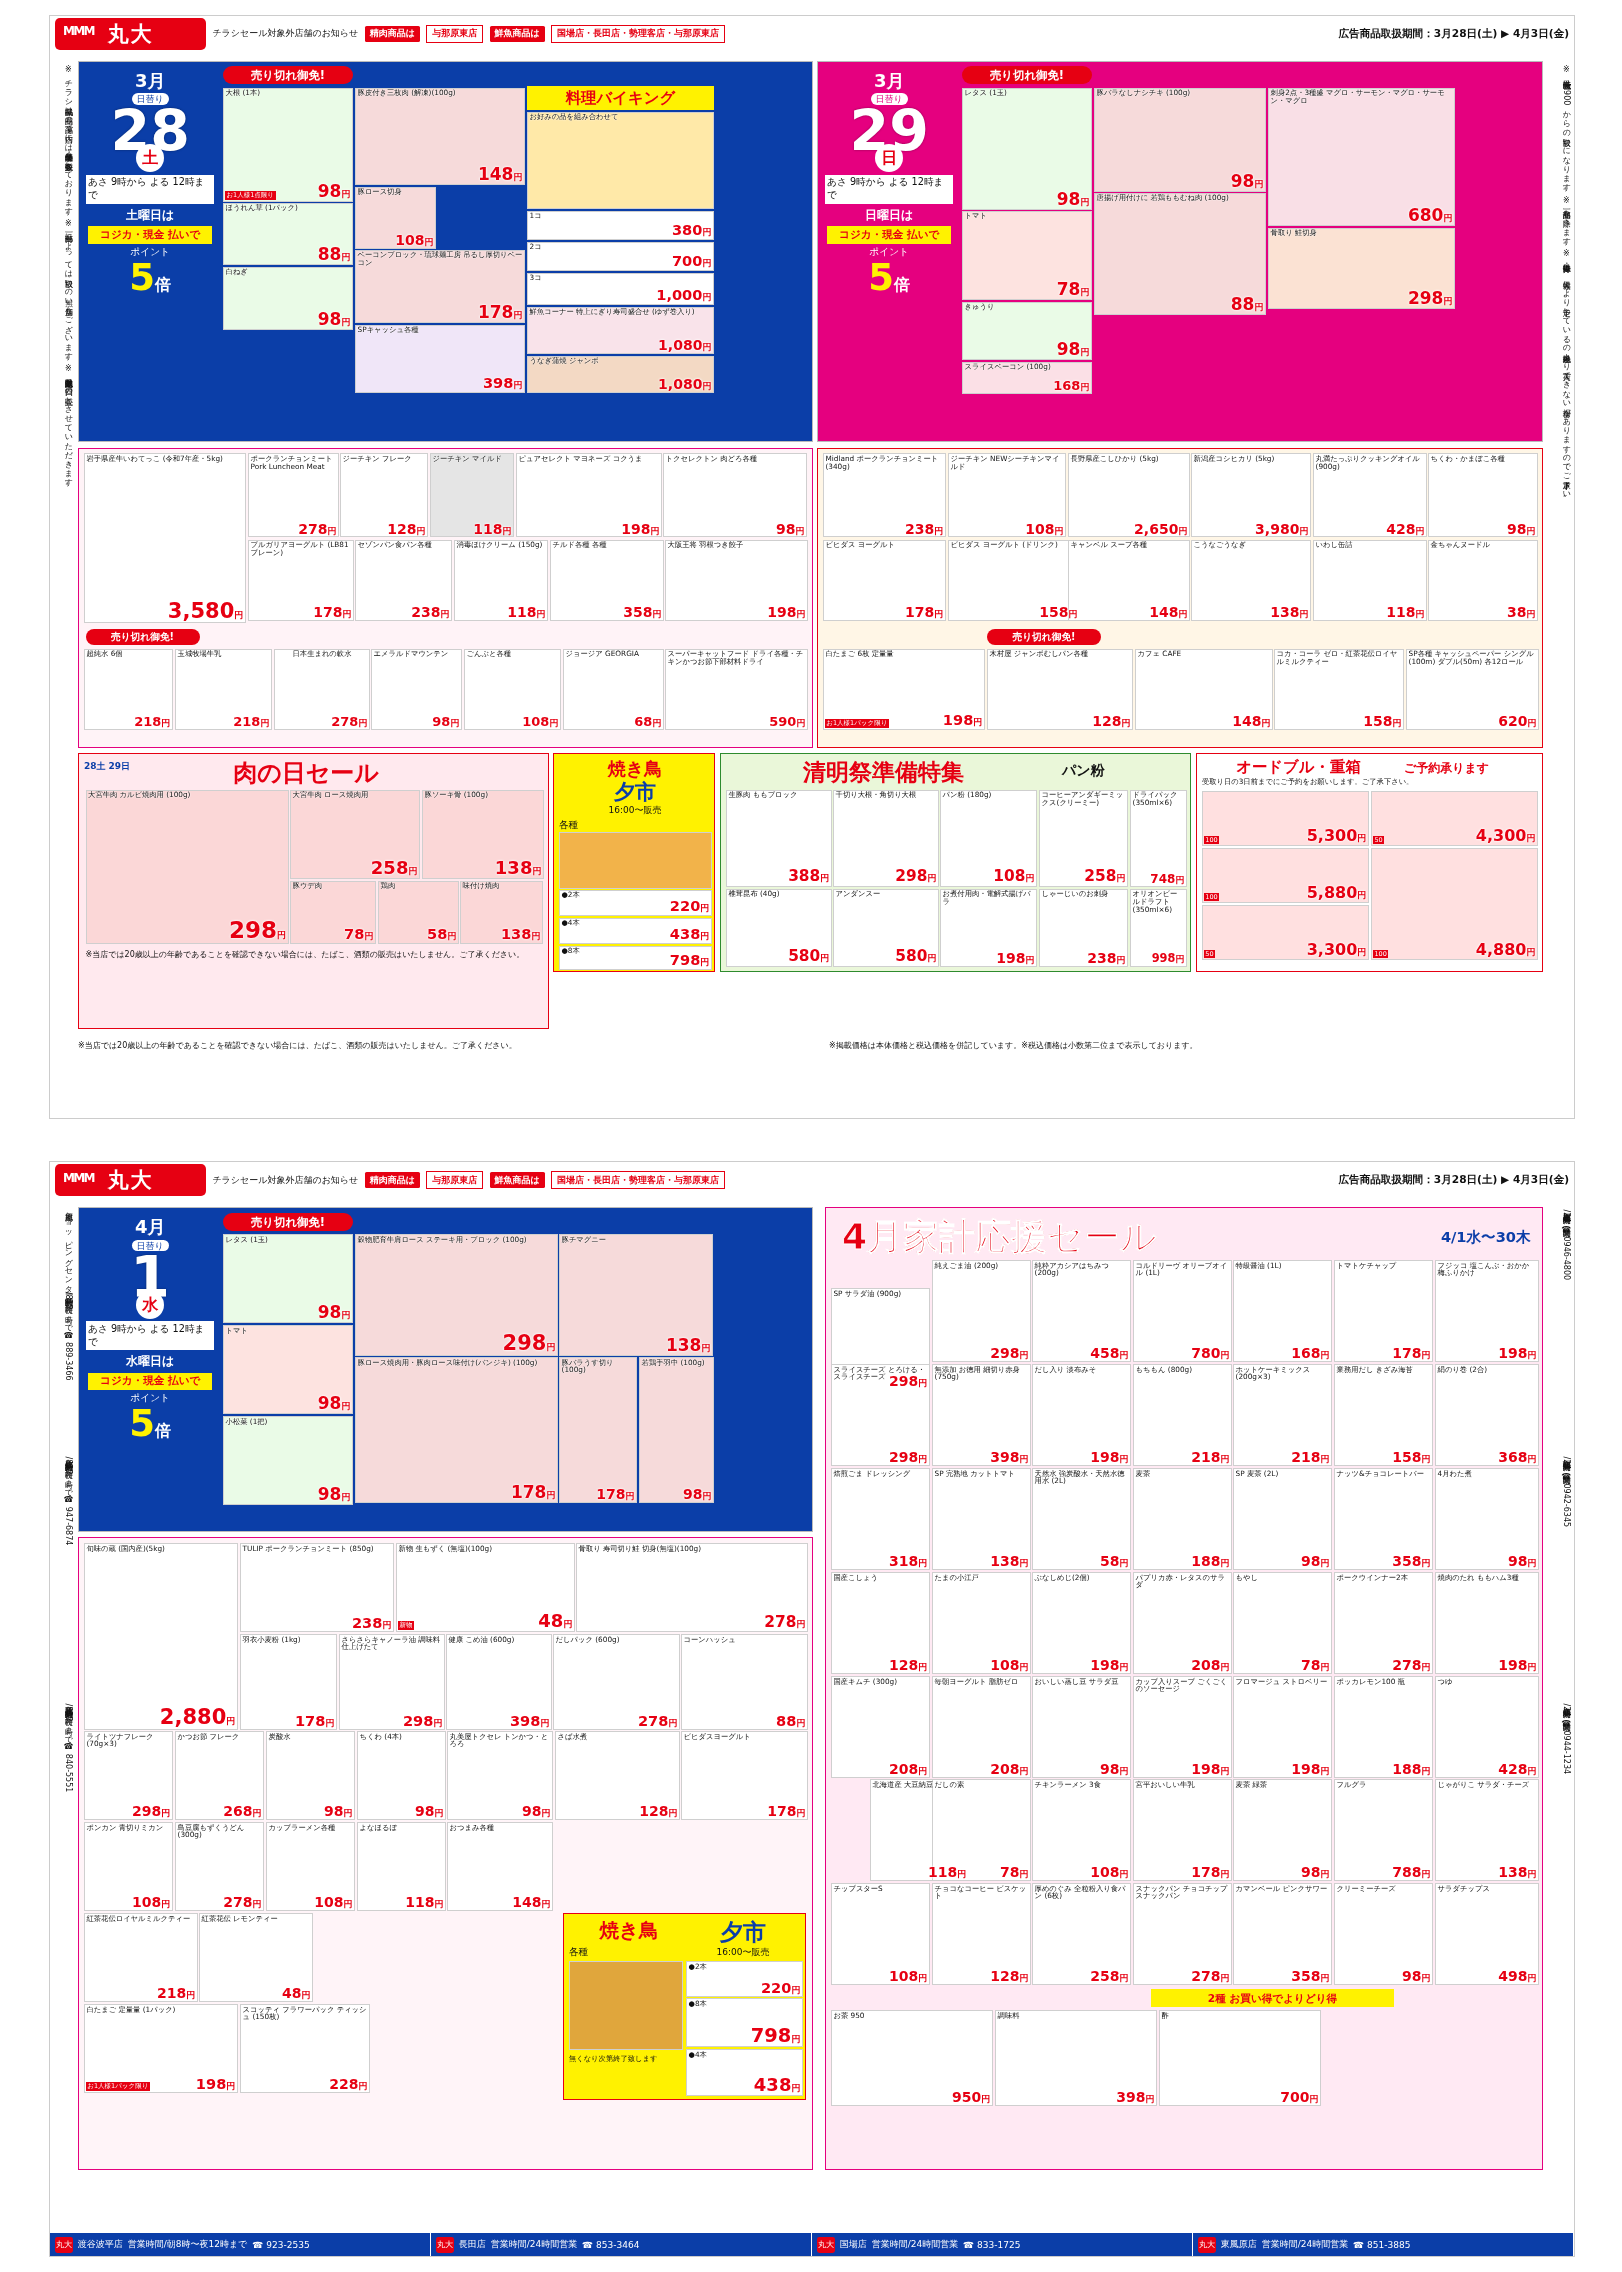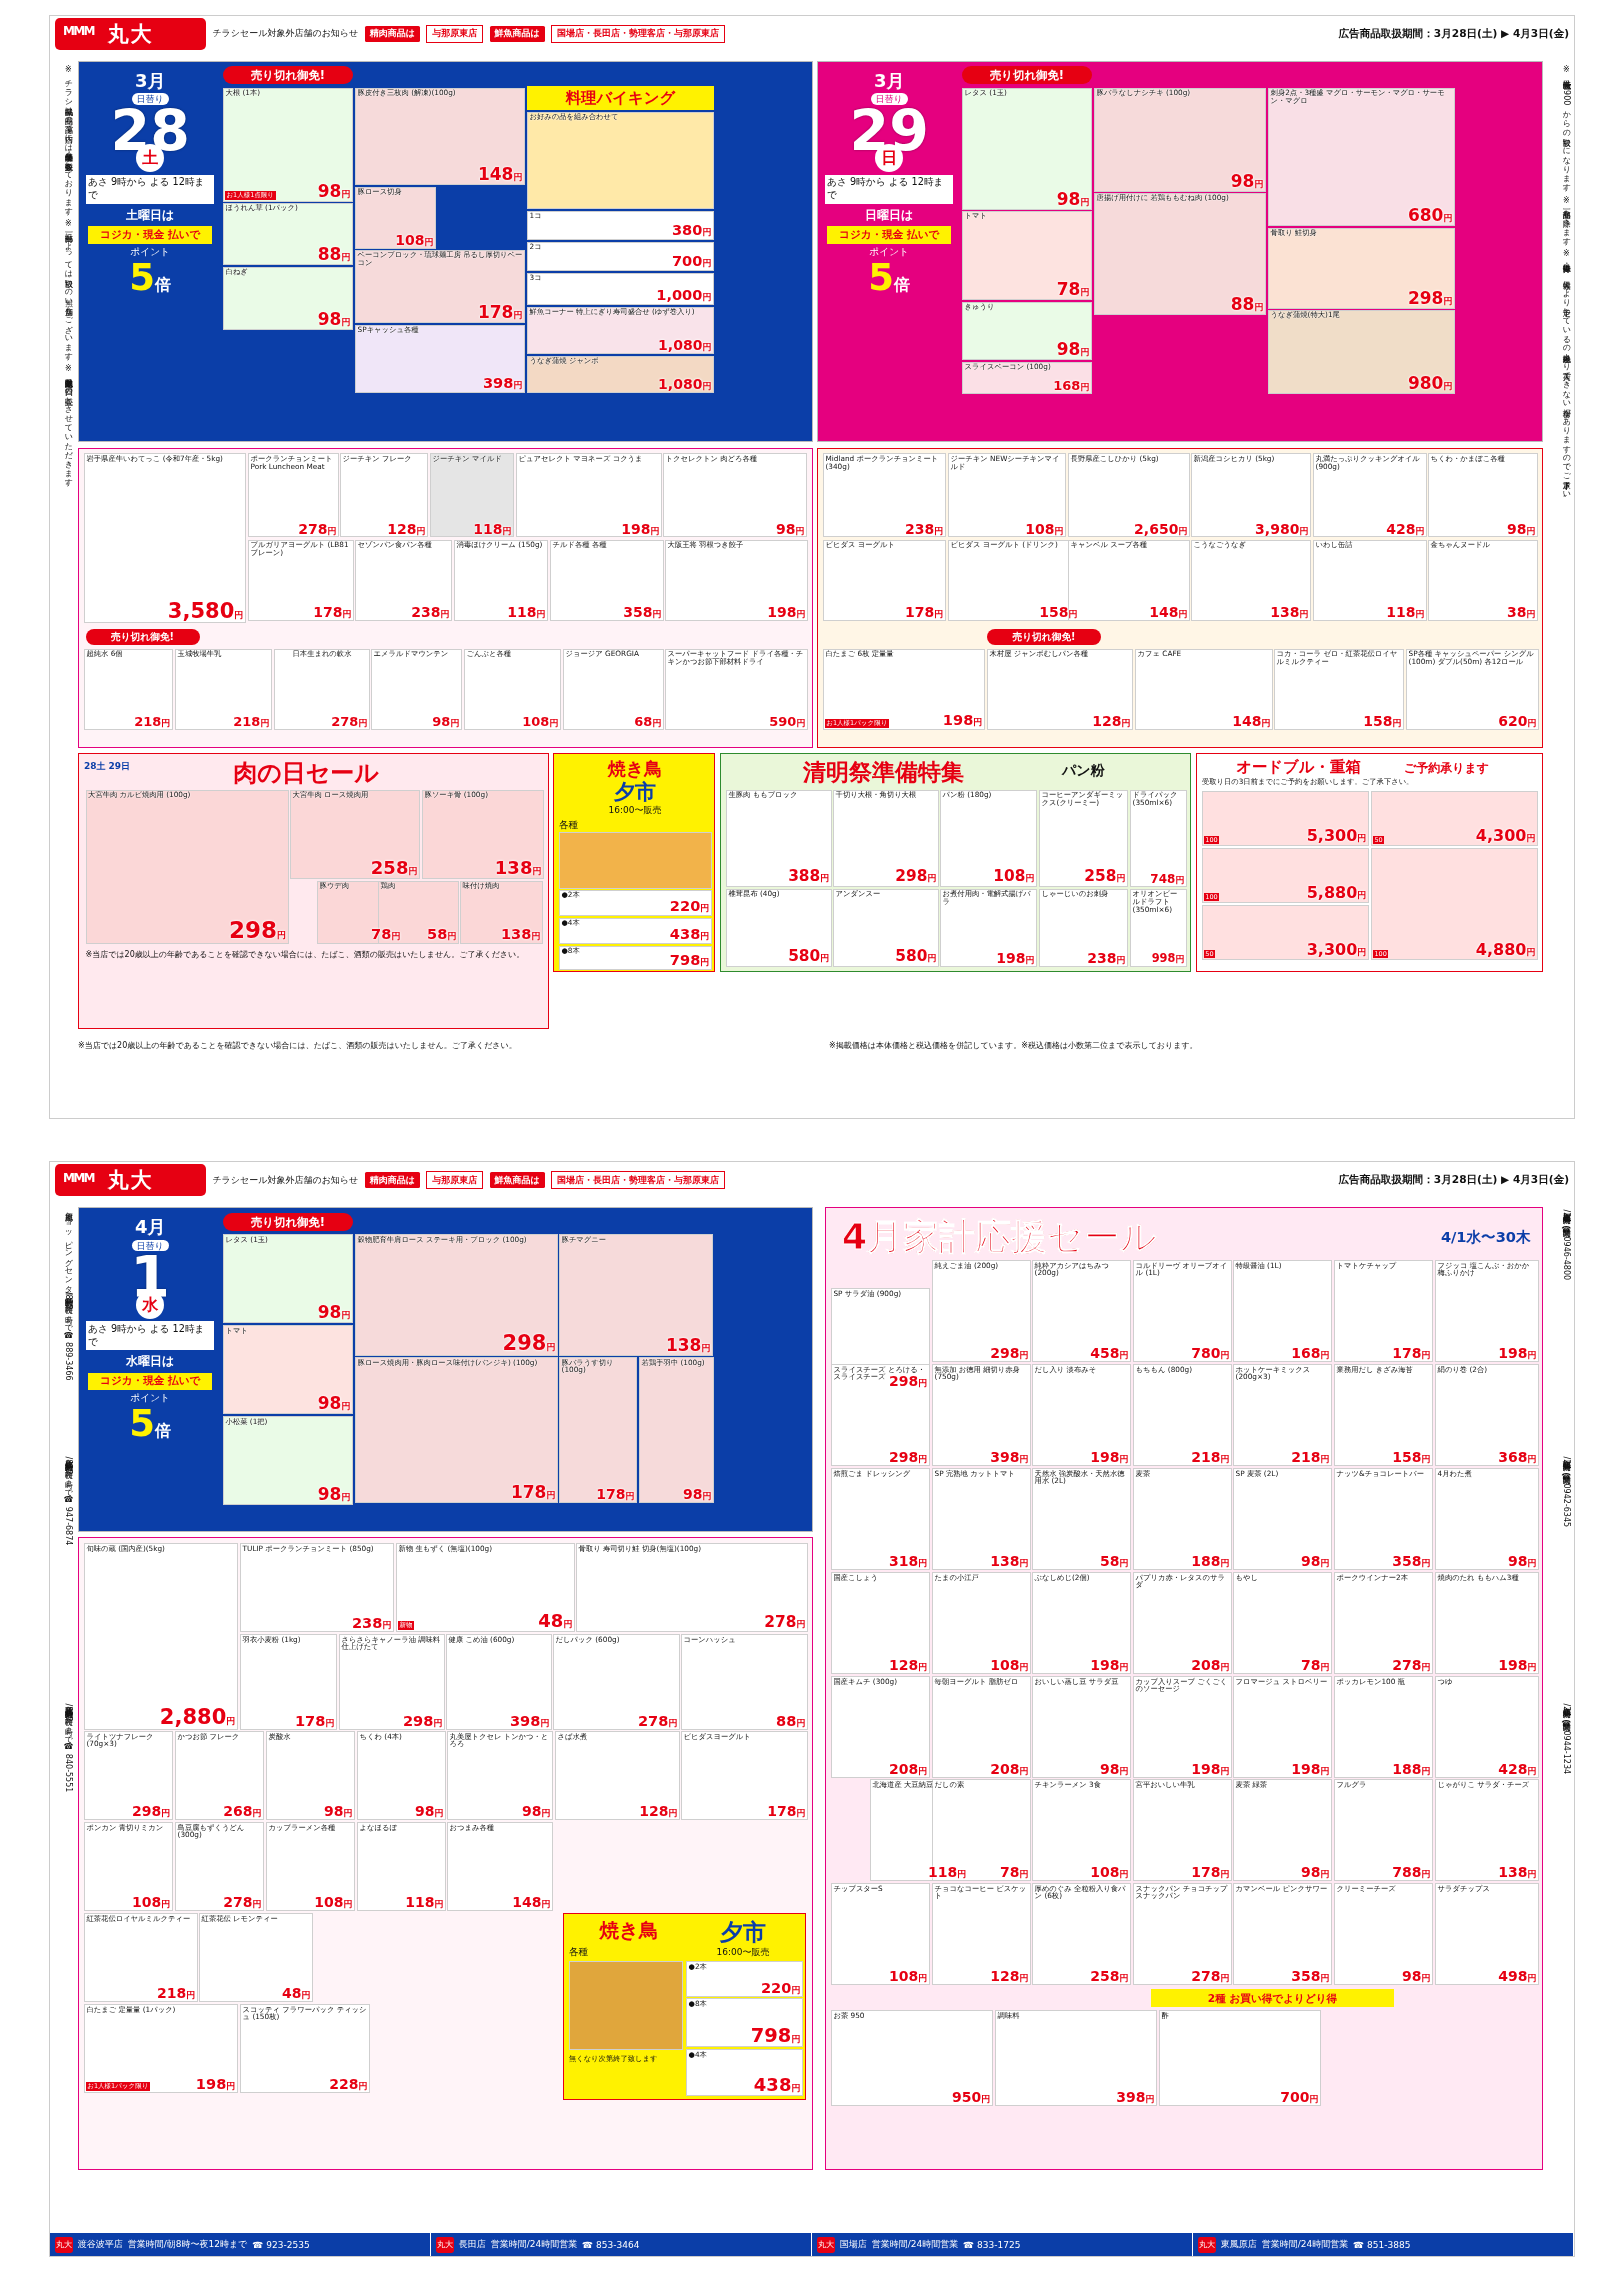--- a/index.html
+++ b/index.html
@@ -281,24 +281,20 @@
     </div>
 
     <div class="cell" style="left:450px; top:26px; width:187px; height:138px; background:#f9dfe6;">
       <div class="nm">刺身2点・3種盛 マグロ・サーモン・マグロ・サーモン・マグロ</div>
       <div class="pr"><span>680</span><small>円</small></div>
     </div>
     <div class="cell" style="left:450px; top:166px; width:187px; height:81px; background:#fbe2d3;">
       <div class="nm">骨取り 鮭切身</div>
       <div class="pr"><span>298</span><small>円</small></div>
     </div>
-    <div class="cell" style="left:450px; top:248px; width:187px; height:84px; background:#f0ddc8;">
-      <div class="nm">うなぎ蒲焼(特大)1尾</div>
-      <div class="pr"><span>980</span><small>円</small></div>
-    </div>
   </div>
 
   <div class="frame" style="left:28px; top:432px; width:735px; height:300px; background:#fff3f7; border-color:#e5007f;">
     <div class="cell" style="left:4.9px; top:4.9px; width:162px; height:170px; background:#fff;">
       <div class="nm">岩手県産牛いわてっこ (令和7年産・5kg)</div>
       <div class="pr" style="font-size:21px"><span>3,580</span><small>円</small></div>
     </div>
     <div class="cell" style="left:169px; top:4.9px; width:91px; height:84px; background:#fff;">
       <div class="nm">ポークランチョンミート Pork Luncheon Meat</div>
       <div class="pr" style="font-size:14px"><span>278</span><small>円</small></div>
@@ -458,21 +454,21 @@
       <div class="pr" style="font-size:23px"><span>298</span><small>円</small></div>
     </div>
     <div class="cell" style="left:211px; top:36px; width:130px; height:89px; background:#fbd7d7;">
       <div class="nm">大宮牛肉 ロース焼肉用</div>
       <div class="pr" style="font-size:18px"><span>258</span><small>円</small></div>
     </div>
     <div class="cell" style="left:343px; top:36px; width:122px; height:89px; background:#fbd7d7;">
       <div class="nm">豚ソーキ骨 (100g)</div>
       <div class="pr" style="font-size:18px"><span>138</span><small>円</small></div>
     </div>
-    <div class="cell" style="left:211px; top:127px; width:86px; height:63px; background:#fbd7d7;margin-left:27px;">
+    <div class="cell" style="left:211px; top:127px; width:86px; height:63px; background:#fbd7d7;">
       <div class="nm">豚ウデ肉</div>
       <div class="pr" style="font-size:14.6px"><span>78</span><small>円</small></div>
     </div>
     <div class="cell" style="left:299px; top:127px; width:81px; height:63px; background:#fbd7d7;">
       <div class="nm">鶏肉</div>
       <div class="pr" style="font-size:14.6px"><span>58</span><small>円</small></div>
     </div>
     <div class="cell" style="left:381px; top:127px; width:83px; height:63px; background:#fbd7d7;">
       <div class="nm">味付け焼肉</div>
       <div class="pr" style="font-size:14.6px"><span>138</span><small>円</small></div>

